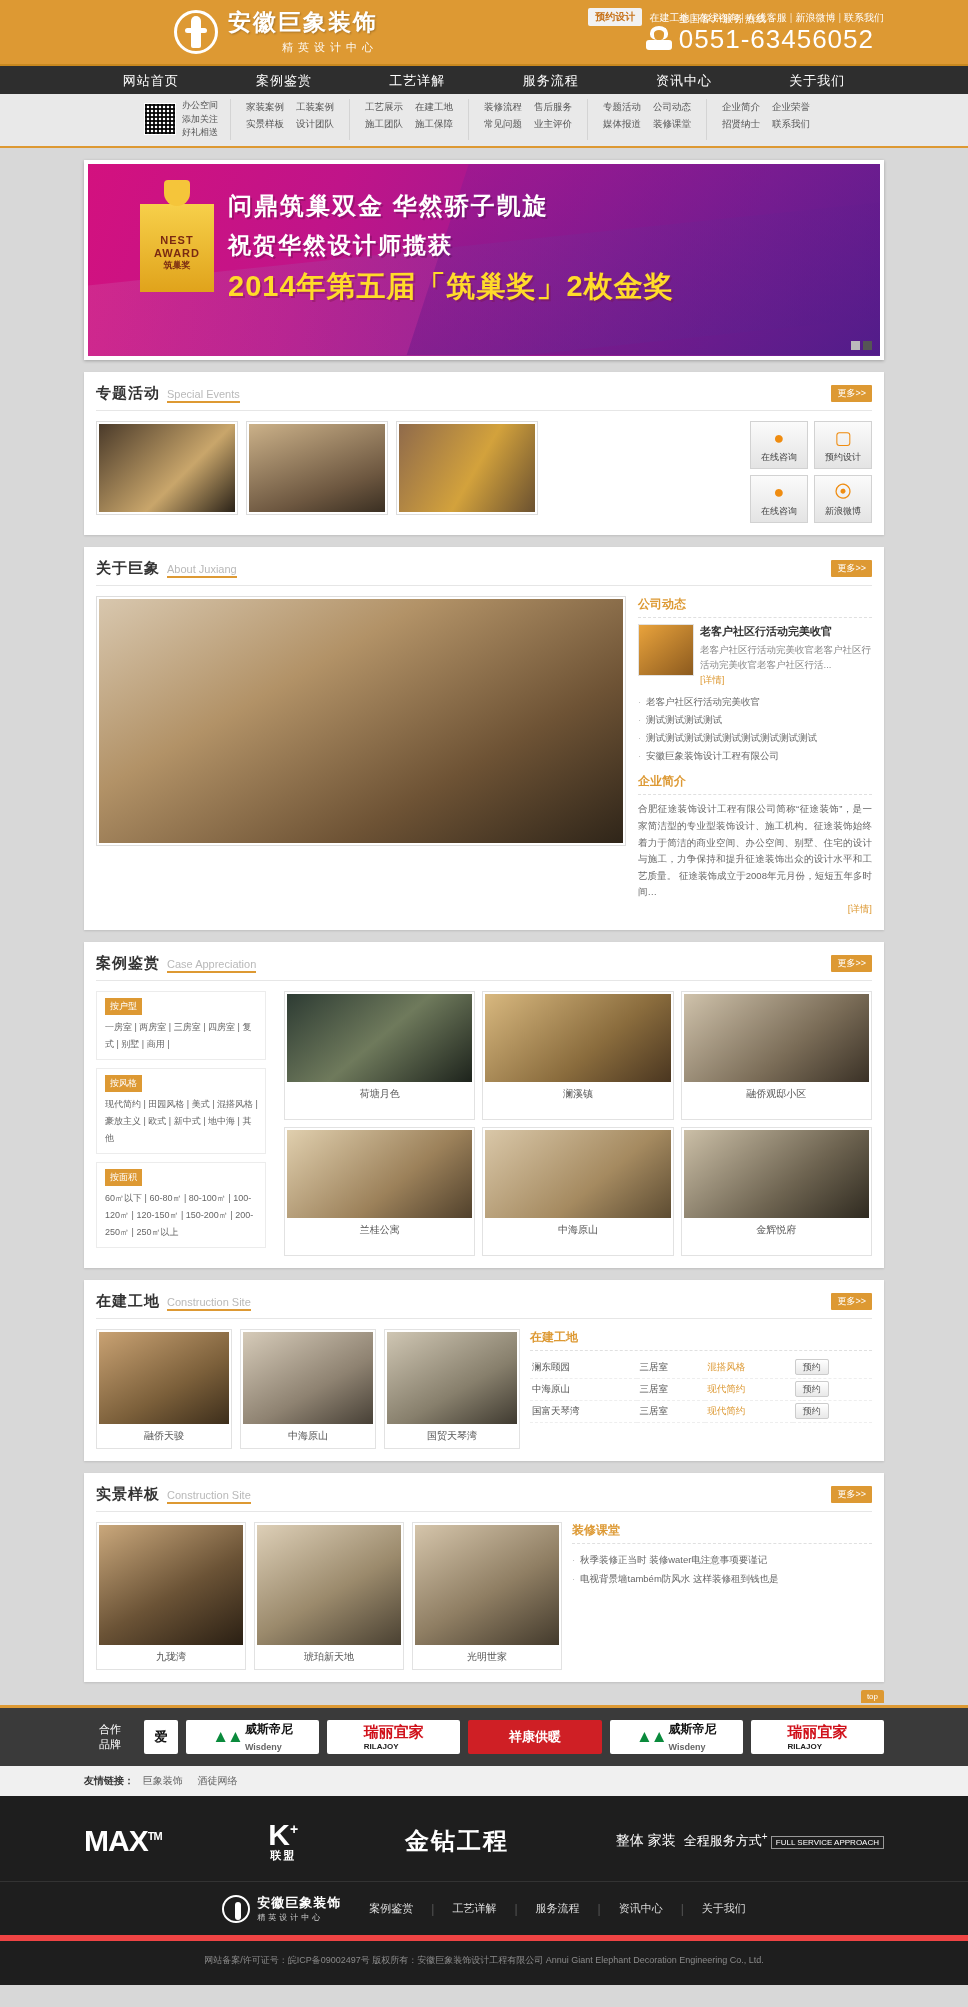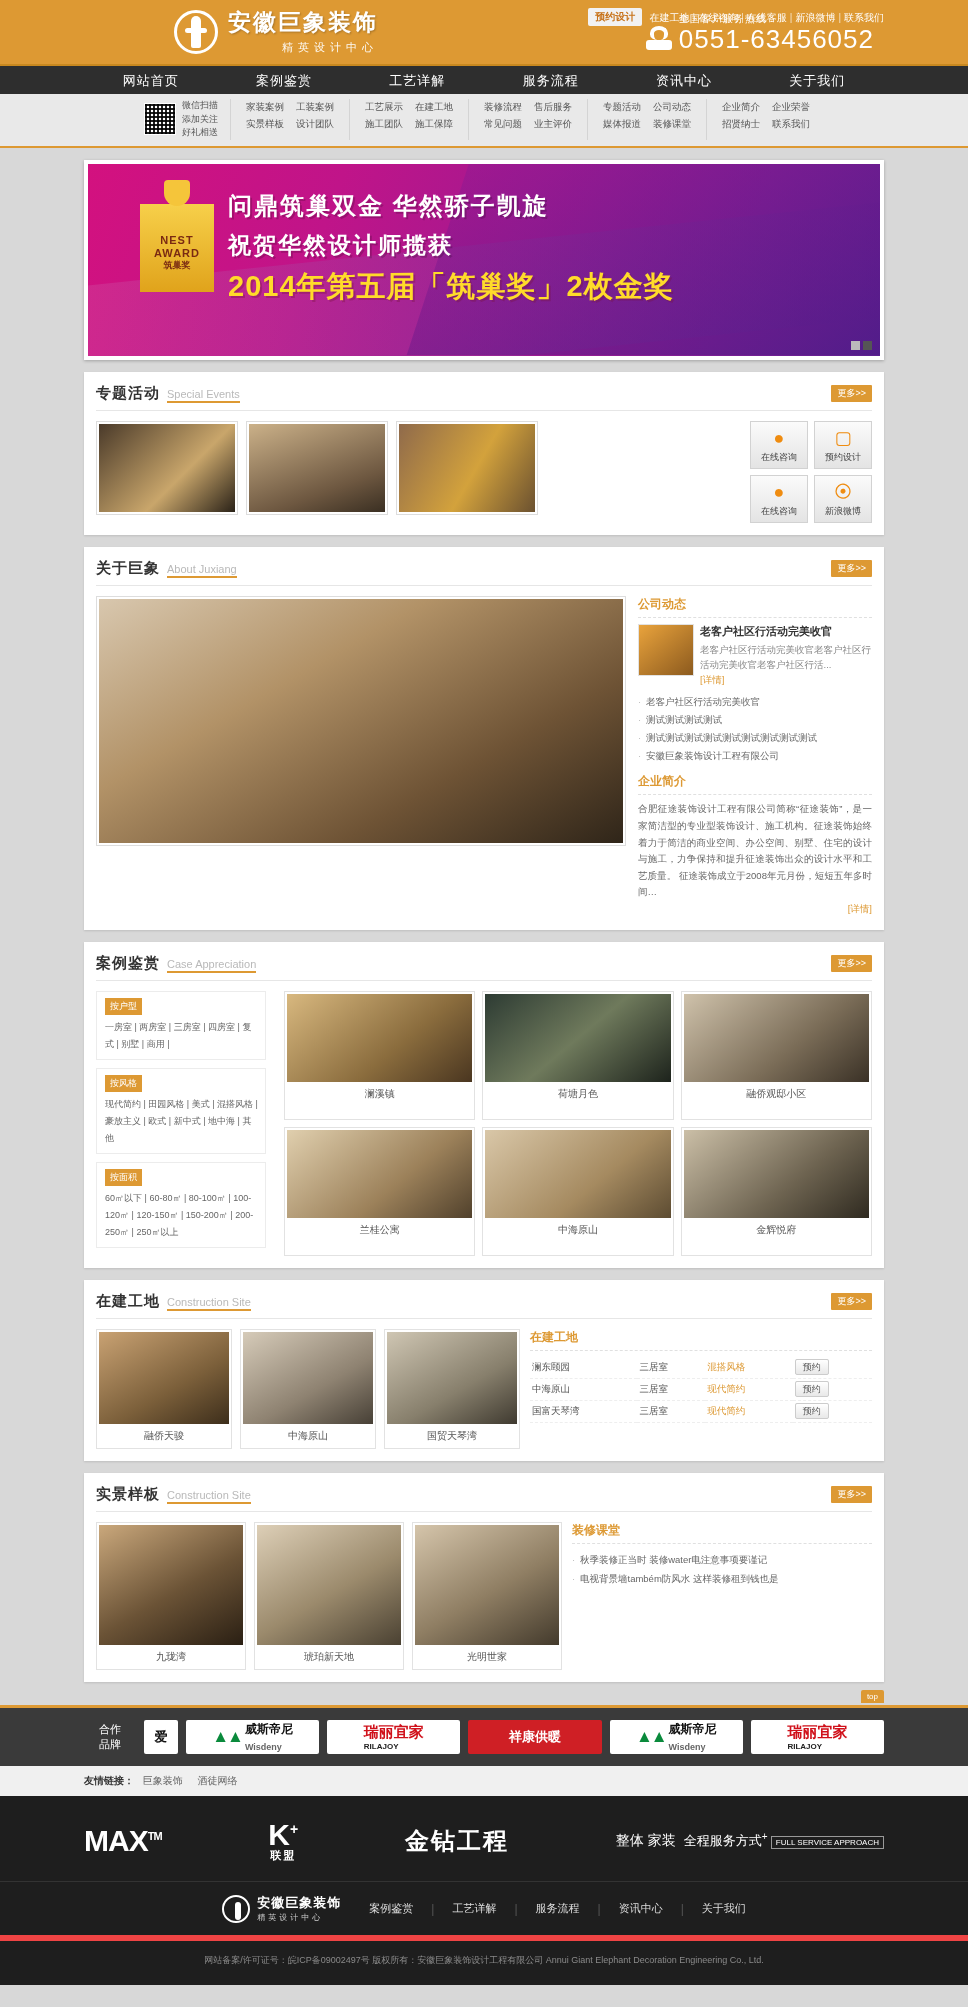--- a/index.html
+++ b/index.html
@@ -310,21 +310,21 @@
           <a>关于我们</a>
         </li>
     </ul>
   </nav>
 
   <div class="subnav">
     <div class="subnav-inner">
       <div class="qr-block">
         <div class="qr-code"></div>
         <div class="qr-lbl">
-          <div>微信扫描</div>
+          <div>办公空间</div>
           <div>添加关注</div>
           <div>好礼相送</div>
         </div>
       </div>
 
       <div class="subcol">
         <div class="subrow">
             <a>家装案例</a>
             <a>工装案例</a>
           </div>
@@ -498,26 +498,26 @@
               <a>100-120㎡ |</a>
               <a>120-150㎡ |</a>
               <a>150-200㎡ |</a>
               <a>200-250㎡ |</a>
               <a>250㎡以上</a>
             </div>
           </div>
         </div>
         <div class="case-grid">
           <div class="case-card">
+              <div class="ph" style="background:linear-gradient(140deg,#2d3b33,#6f7a5c 50%,#1d231c)"></div>
+              <div class="cap">荷塘月色</div>
+            </div>
+          <div class="case-card">
               <div class="ph" style="background:linear-gradient(140deg,#d8b87f,#8a6c3d 60%,#4a3620)"></div>
               <div class="cap">澜溪镇</div>
-            </div>
-          <div class="case-card">
-              <div class="ph" style="background:linear-gradient(140deg,#2d3b33,#6f7a5c 50%,#1d231c)"></div>
-              <div class="cap">荷塘月色</div>
             </div>
           <div class="case-card">
               <div class="ph" style="background:linear-gradient(140deg,#cfc2ab,#7a6c57 60%,#3a3126)"></div>
               <div class="cap">融侨观邸小区</div>
             </div>
           <div class="case-card">
               <div class="ph" style="background:linear-gradient(140deg,#e0cfae,#9c815a 60%,#51412c)"></div>
               <div class="cap">兰桂公寓</div>
             </div>
           <div class="case-card">

